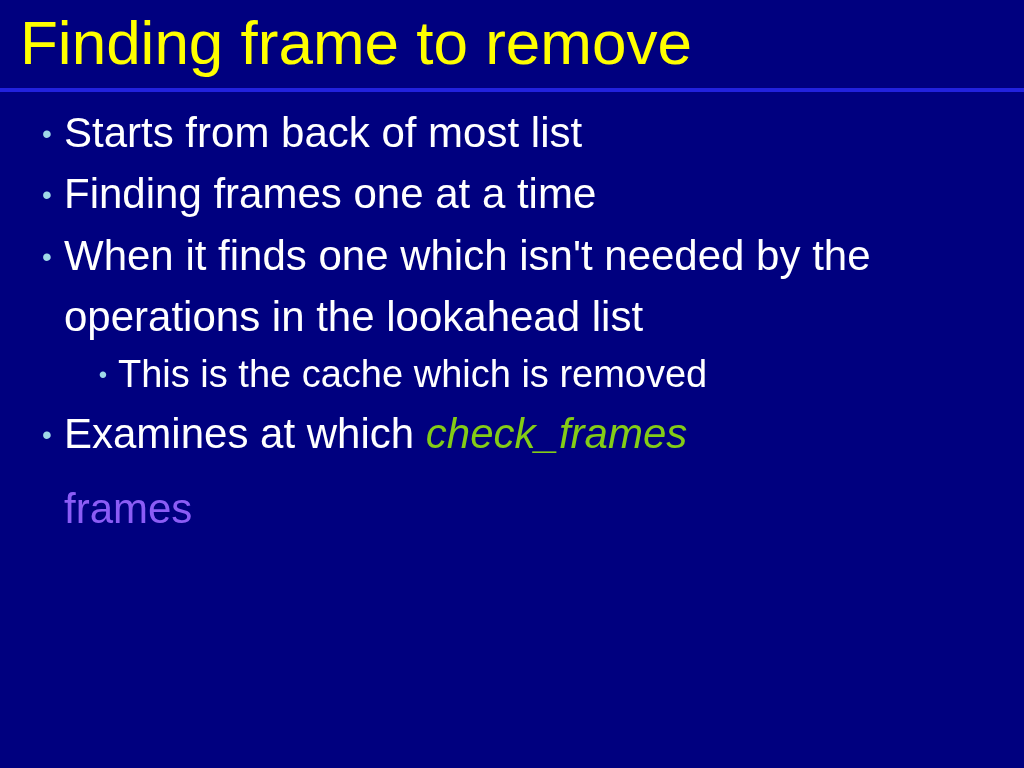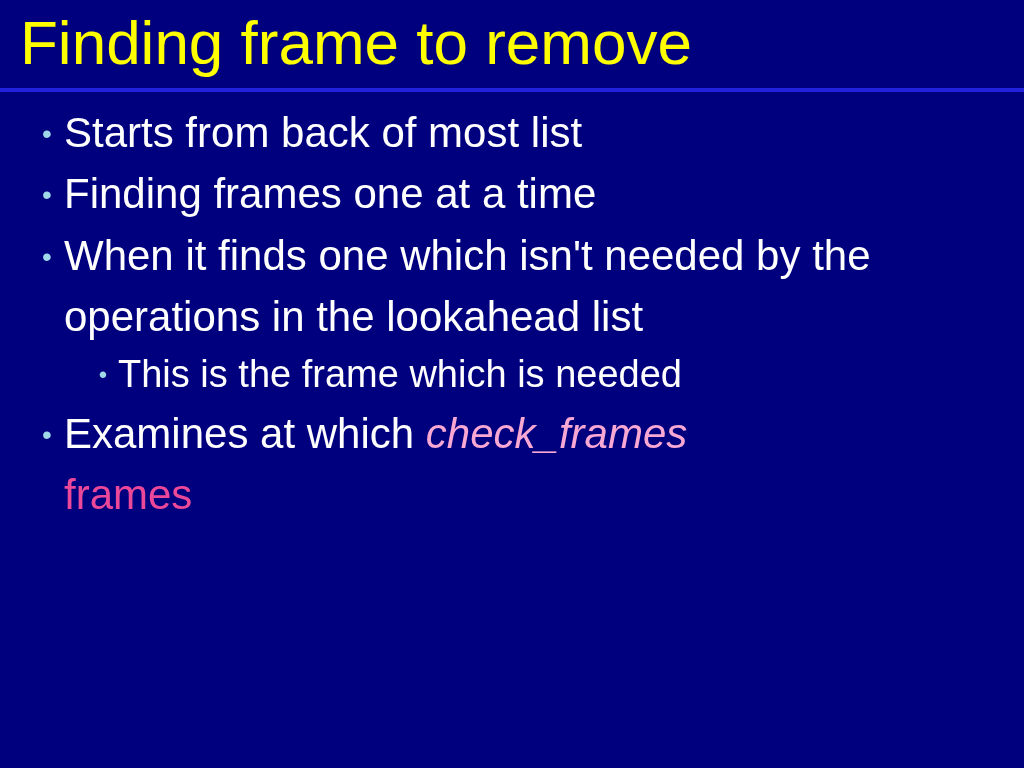--- a/index.html
+++ b/index.html
@@ -69,28 +69,29 @@
     font-size: 38px;
     padding-left: 58px;
   }
   .level2 .dot {
     font-size: 24px;
     width: 30px;
     flex: 0 0 30px;
     margin-top: 16px;
   }
   .em {
-    color: #f9a8d4;
+    color: #84cc16;
     font-style: italic;
   }
   .cont {
-    color: #ec4899;
+    color: #8b5cf6;
     font-size: 42px;
     line-height: 1.46;
     padding-left: 34px;
+    margin-top: 14px;
   }
 </style>
 </head>
 <body>
 
 <div class="slide">
 
   <div class="title">Finding frame to remove</div>
   <div class="title-rule"></div>
 
@@ -106,21 +107,21 @@
       <span class="txt">Finding frames one at a time</span>
     </div>
 
     <div class="bullet">
       <span class="dot">•</span>
       <span class="txt">When it finds one which isn't needed by the operations in the lookahead list</span>
     </div>
 
     <div class="bullet level2">
       <span class="dot">•</span>
-      <span class="txt">This is the frame which is needed</span>
+      <span class="txt">This is the cache which is removed</span>
     </div>
 
     <div class="bullet">
       <span class="dot">•</span>
       <span class="txt"><span>Examines at which </span><span class="em">check_frames</span><span></span></span>
     </div>
 
     <div class="cont">frames</div>
 
   </div>

